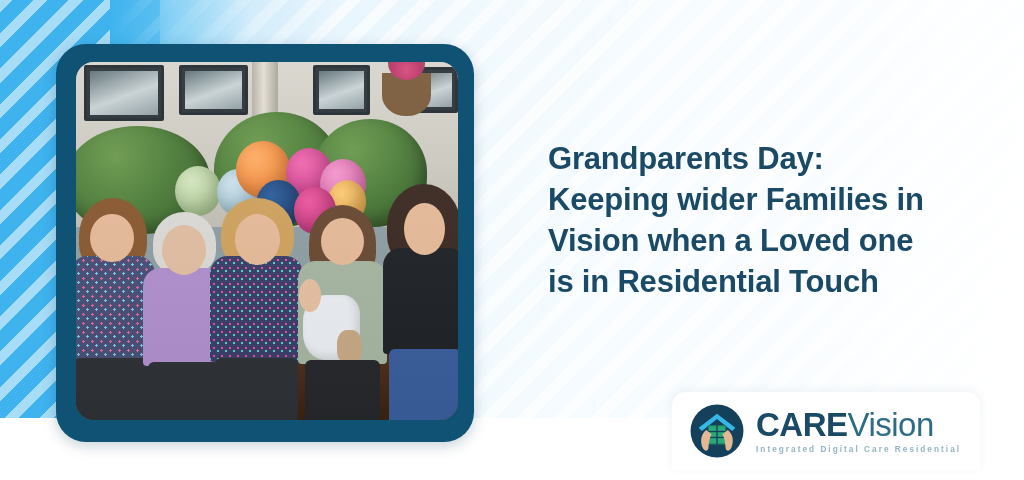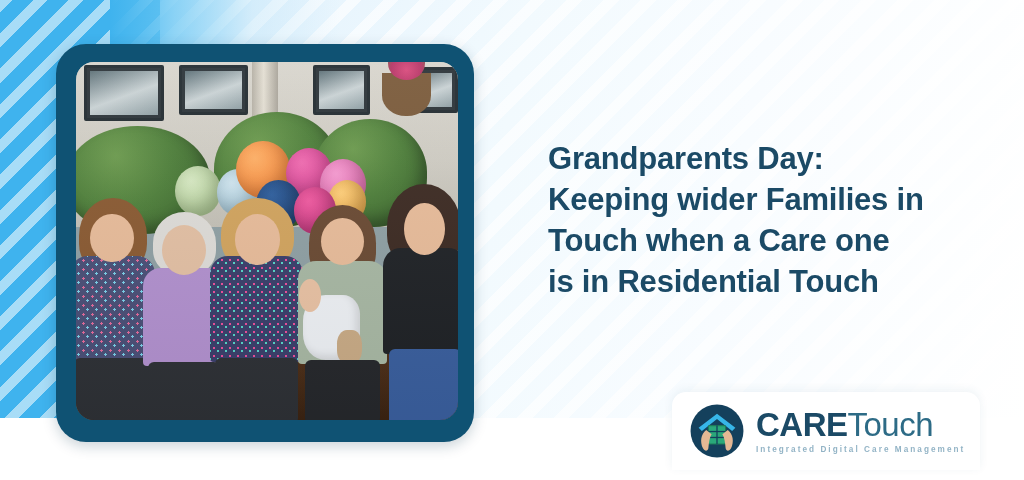--- a/index.html
+++ b/index.html
@@ -274,35 +274,35 @@
           <div class="legs"></div>
         </div>
       </div>
       <div class="photo-tint"></div>
     </div>
   </div>
 
   <div class="headline">
     <div class="h-line h-line1"><span class="h-hl">Grandparents Day</span><span class="h-colon">:</span></div>
     <div class="h-line h-rest">Keeping wider Families in</div>
-    <div class="h-line h-rest">Touch when a Care one</div>
+    <div class="h-line h-rest">Vision when a Loved one</div>
     <div class="h-line h-rest">is in Residential Touch</div>
   </div>
 
   <div class="logo-card">
     <svg class="logo-mark" viewBox="0 0 100 100">
       <circle cx="50" cy="50" r="49" fill="#14405c"></circle>
       <path d="M50 18 L84 44 L78 50 L50 28 L22 50 L16 44 Z" fill="#37b6e8"></path>
       <rect x="34" y="40" width="32" height="34" rx="2" fill="#2aa87a"></rect>
       <rect x="34" y="40" width="32" height="34" rx="2" fill="none" stroke="#1d7a58" stroke-width="2"></rect>
       <line x1="50" y1="40" x2="50" y2="74" stroke="#14405c" stroke-width="2.4"></line>
       <line x1="34" y1="51" x2="66" y2="51" stroke="#14405c" stroke-width="2.4"></line>
       <line x1="34" y1="62" x2="66" y2="62" stroke="#14405c" stroke-width="2.4"></line>
       <path d="M30 48 C20 56 18 70 24 82 C27 88 33 88 34 82 C35 72 36 62 40 56 Z" fill="#e4b894"></path>
       <path d="M70 48 C80 56 82 70 76 82 C73 88 67 88 66 82 C65 72 64 62 60 56 Z" fill="#e4b894"></path>
     </svg>
     <div class="logo-text">
-      <div class="logo-word"><span class="logo-care">CARE</span><span class="logo-vision">Touch</span></div>
-      <div class="logo-tag">Integrated Digital Care Management</div>
+      <div class="logo-word"><span class="logo-care">CARE</span><span class="logo-vision">Vision</span></div>
+      <div class="logo-tag">Integrated Digital Care Residential</div>
     </div>
   </div>
 
 </div>
 
 </body></html>

